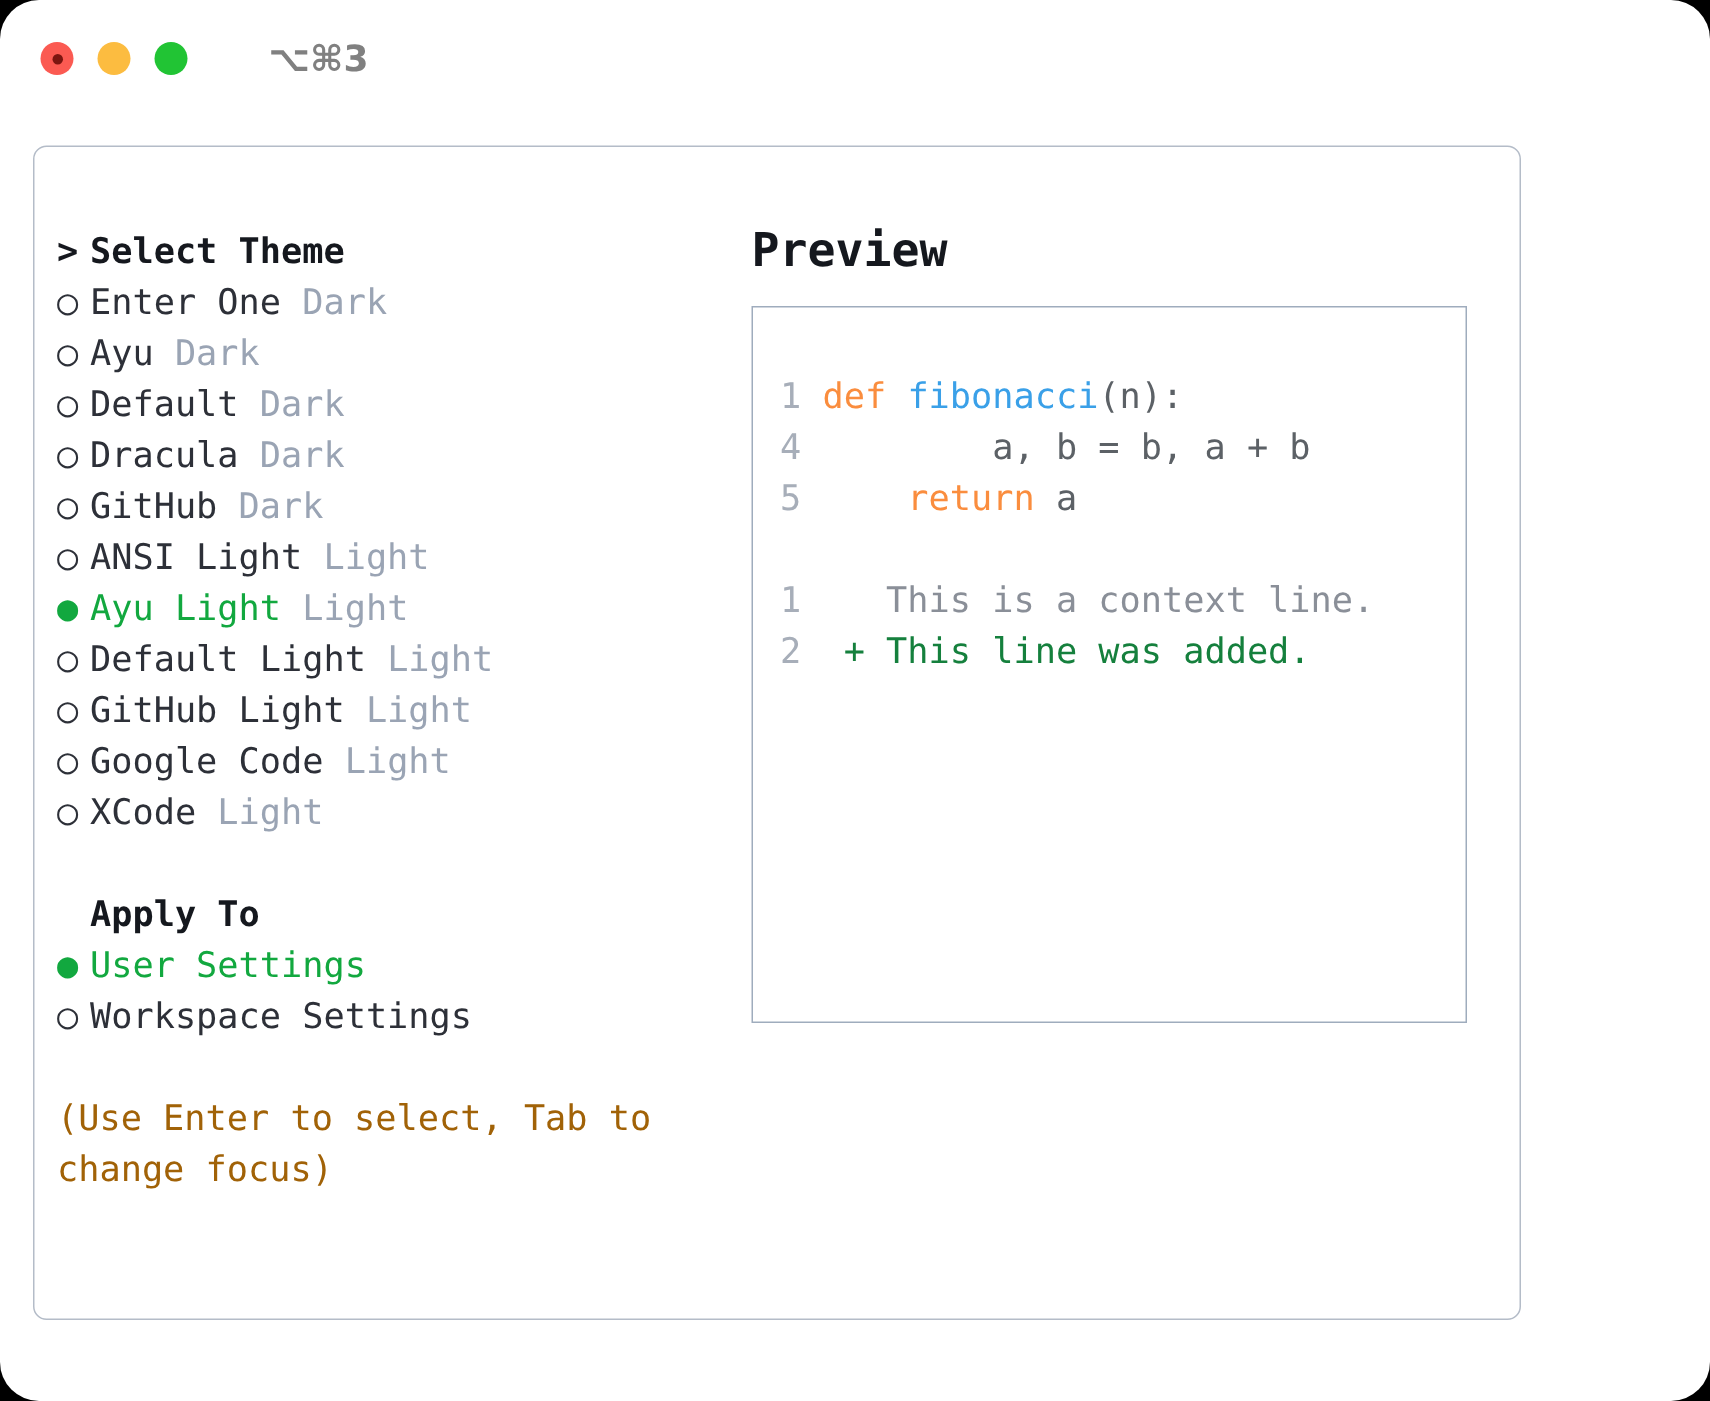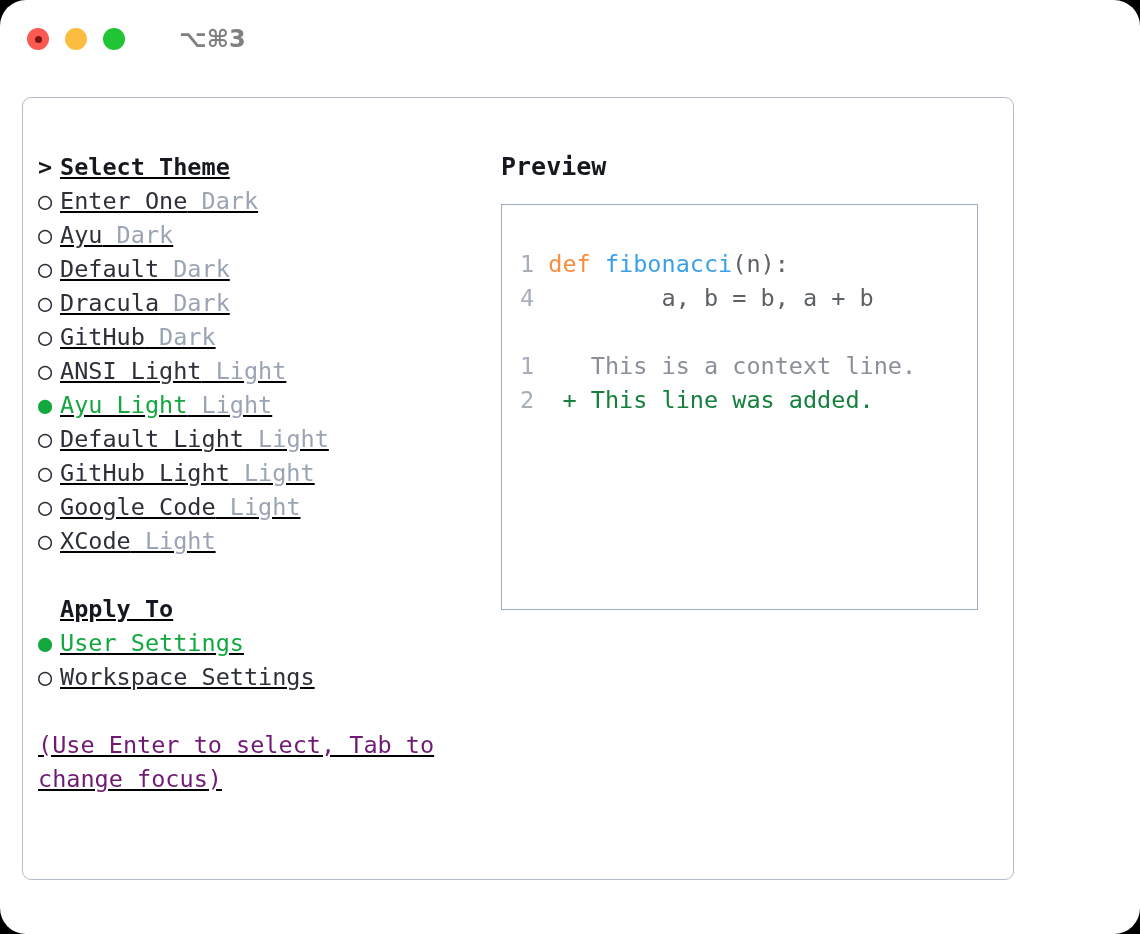--- a/index.html
+++ b/index.html
@@ -86,21 +86,20 @@
     left: 0; top: 0;
     width: 100%; height: 100%;
   }
 
   
   .left-col {
     position: absolute;
     left: 15px;
     top: 52px;
     width: 430px;
-    text-decoration: underline;
   }
   .row {
     height: 34px;
     line-height: 34px;
     font-size: 23.5px;
     white-space: pre;
     color: #2d3038;
   }
   .section-head {
     font-weight: bold;
@@ -115,43 +114,43 @@
   .bullet-empty { color: #2d3038; }
   .bullet-full  { color: #12a83f; }
   .label-sel    { color: #12a83f; }
   .tag {
     color: #9aa4b4;
   }
   .spacer-row { height: 34px; }
   .hint {
     font-size: 23.5px;
     line-height: 34px;
-    color: #701a75;
+    color: #a16207;
     white-space: pre;
     max-width: 420px;
   }
 
   
   .right-col {
     position: absolute;
     left: 478px;
     top: 52px;
     width: 500px;
   }
   .preview-title {
-    font-size: 25px;
+    font-size: 31px;
     line-height: 34px;
     font-weight: bold;
     color: #15181e;
     white-space: pre;
   }
   .preview-box {
     margin-top: 20px;
     width: 477px;
-    height: 406px;
+    height: 478px;
     border: 1.6px solid #9facbd;
     box-sizing: border-box;
     background: #ffffff;
     padding: 42px 0 0 18px;
   }
   .code-line {
     font-size: 23.5px;
     line-height: 34px;
     white-space: pre;
     color: #5c6166;
@@ -216,20 +215,21 @@
         <div class="hint">(Use Enter to select, Tab to
 change focus)</div>
       </div>
 
       <div class="right-col">
         <div class="preview-title">Preview</div>
         <div class="preview-box">
           <div id="code-block">
               <div class="code-line"><span class="lineno">1</span><span class="pl"> </span><span class="kw">def</span><span class="pl"> </span><span class="fn">fibonacci</span><span class="pl">(n):</span></div>
               <div class="code-line"><span class="lineno">4</span><span class="pl">         </span><span class="pl">a, b = b, a + b</span></div>
+              <div class="code-line"><span class="lineno">5</span><span class="pl">    </span><span class="kw"> return</span><span class="pl"> a</span></div>
             </div>
           <div class="gap-line"></div>
           <div id="diff-block">
               <div class="code-line"><span class="lineno">1</span><span class="diff-ctx">    This is a context line.</span></div>
               <div class="code-line"><span class="lineno">2</span><span class="diff-add">  + This line was added.</span></div>
             </div>
         </div>
       </div>
 
     </div>

